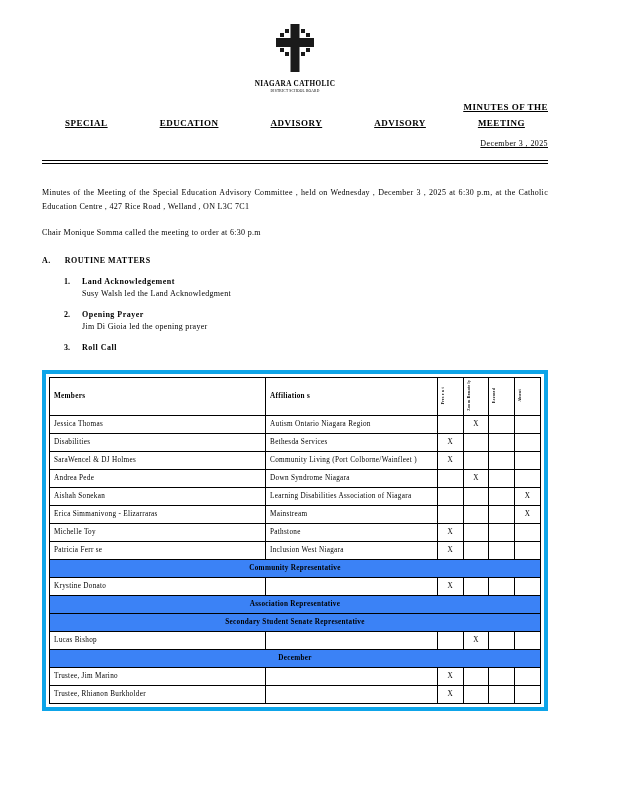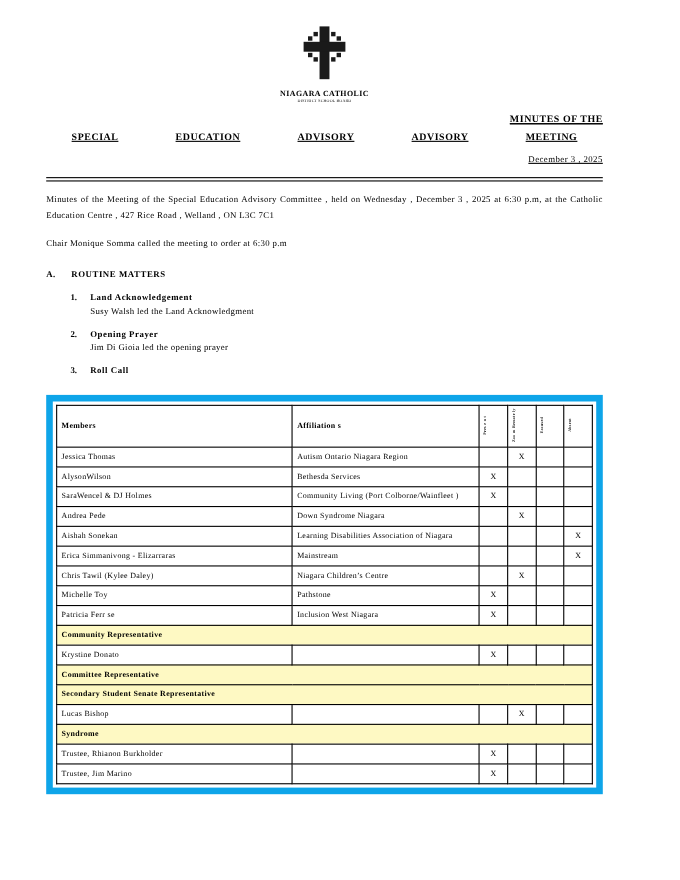--- a/index.html
+++ b/index.html
@@ -76,21 +76,21 @@
   }
   
   .hr-double {
     margin-top: 10px;
     border-top: 1px solid #000;
     border-bottom: 1px solid #000;
     height: 2px;
   }
   
   .para {
-    margin-top: 10px;
+    margin-top: 22px;
     font-size: 8px;
     line-height: 1.75;
     text-align: justify;
     letter-spacing: 0.3px;
   }
   .para-tight { margin-top: 12px; }
   
   .section {
     margin-top: 16px;
     font-size: 8px;
@@ -122,21 +122,21 @@
   }
   ol.items > li .item-desc {
     font-weight: normal;
     display: block;
     margin-top: 3px;
     letter-spacing: 0.3px;
   }
   
   .table-wrap {
     margin-top: 18px;
-    border: 6px solid #0ea5e9;
+    border: 4px solid #0ea5e9;
     padding: 3px;
     font-family: Liberation Serif, serif;
   }
   table.roll {
     border-collapse: collapse;
     width: 100%;
     font-size: 7.2px;
     table-layout: fixed;
   }
   table.roll th, table.roll td {
@@ -162,22 +162,23 @@
   th.vert span {
     display: inline-block;
     writing-mode: vertical-rl;
     transform: rotate(180deg);
     font-size: 3.6px;
     line-height: 1;
     white-space: nowrap;
     font-weight: bold;
   }
   tr.group td {
-    background: #fef9c3;
-    font-weight: bold;
+    background: #3b82f6;
+    font-weight: bold;
+    text-align: center;
   }
   .check { text-align: center; font-size: 7.2px; }
 </style>
 </head>
 <body>
 
 <div class="page">
 
   <div class="logo-block">
     <div class="logo-mark">
@@ -253,21 +254,21 @@
       <tbody>
         <tr>
           <td>Jessica      Thomas</td>
           <td>Autism     Ontario     Niagara      Region</td>
           <td class="check"></td>
           <td class="check">X</td>
           <td class="check"></td>
           <td class="check"></td>
         </tr>
         <tr>
-          <td>AlysonWilson</td>
+          <td>Disabilities</td>
           <td>Bethesda      Services</td>
           <td class="check">X</td>
           <td class="check"></td>
           <td class="check"></td>
           <td class="check"></td>
         </tr>
         <tr>
           <td>SaraWencel    &amp;  DJ  Holmes</td>
           <td>Community     Living    (Port   Colborne/Wainfleet        )</td>
           <td class="check">X</td>
@@ -293,28 +294,20 @@
         </tr>
         <tr>
           <td>Erica   Simmanivong      - Elizarraras</td>
           <td>Mainstream</td>
           <td class="check"></td>
           <td class="check"></td>
           <td class="check"></td>
           <td class="check">X</td>
         </tr>
         <tr>
-          <td>Chris   Tawil   (Kylee   Daley)</td>
-          <td>Niagara     Children’s  Centre</td>
-          <td class="check"></td>
-          <td class="check">X</td>
-          <td class="check"></td>
-          <td class="check"></td>
-        </tr>
-        <tr>
           <td>Michelle      Toy</td>
           <td>Pathstone</td>
           <td class="check">X</td>
           <td class="check"></td>
           <td class="check"></td>
           <td class="check"></td>
         </tr>
         <tr>
           <td>Patricia    Ferr se</td>
           <td>Inclusion     West   Niagara</td>
@@ -328,46 +321,46 @@
         </tr>
         <tr>
           <td>Krystine    Donato</td>
           <td></td>
           <td class="check">X</td>
           <td class="check"></td>
           <td class="check"></td>
           <td class="check"></td>
         </tr>
         <tr class="group">
-          <td colspan="6">Committee        Representative</td>
+          <td colspan="6">Association        Representative</td>
         </tr>
         <tr class="group">
           <td colspan="6">Secondary     Student     Senate     Representative</td>
         </tr>
         <tr>
           <td>Lucas    Bishop</td>
           <td></td>
           <td class="check"></td>
           <td class="check">X</td>
           <td class="check"></td>
           <td class="check"></td>
         </tr>
         <tr class="group">
-          <td colspan="6">Syndrome</td>
+          <td colspan="6">December</td>
+        </tr>
+        <tr>
+          <td>Trustee,    Jim  Marino</td>
+          <td></td>
+          <td class="check">X</td>
+          <td class="check"></td>
+          <td class="check"></td>
+          <td class="check"></td>
         </tr>
         <tr>
           <td>Trustee,    Rhianon     Burkholder</td>
-          <td></td>
-          <td class="check">X</td>
-          <td class="check"></td>
-          <td class="check"></td>
-          <td class="check"></td>
-        </tr>
-        <tr>
-          <td>Trustee,    Jim  Marino</td>
           <td></td>
           <td class="check">X</td>
           <td class="check"></td>
           <td class="check"></td>
           <td class="check"></td>
         </tr>
       </tbody>
     </table>
   </div>
 

